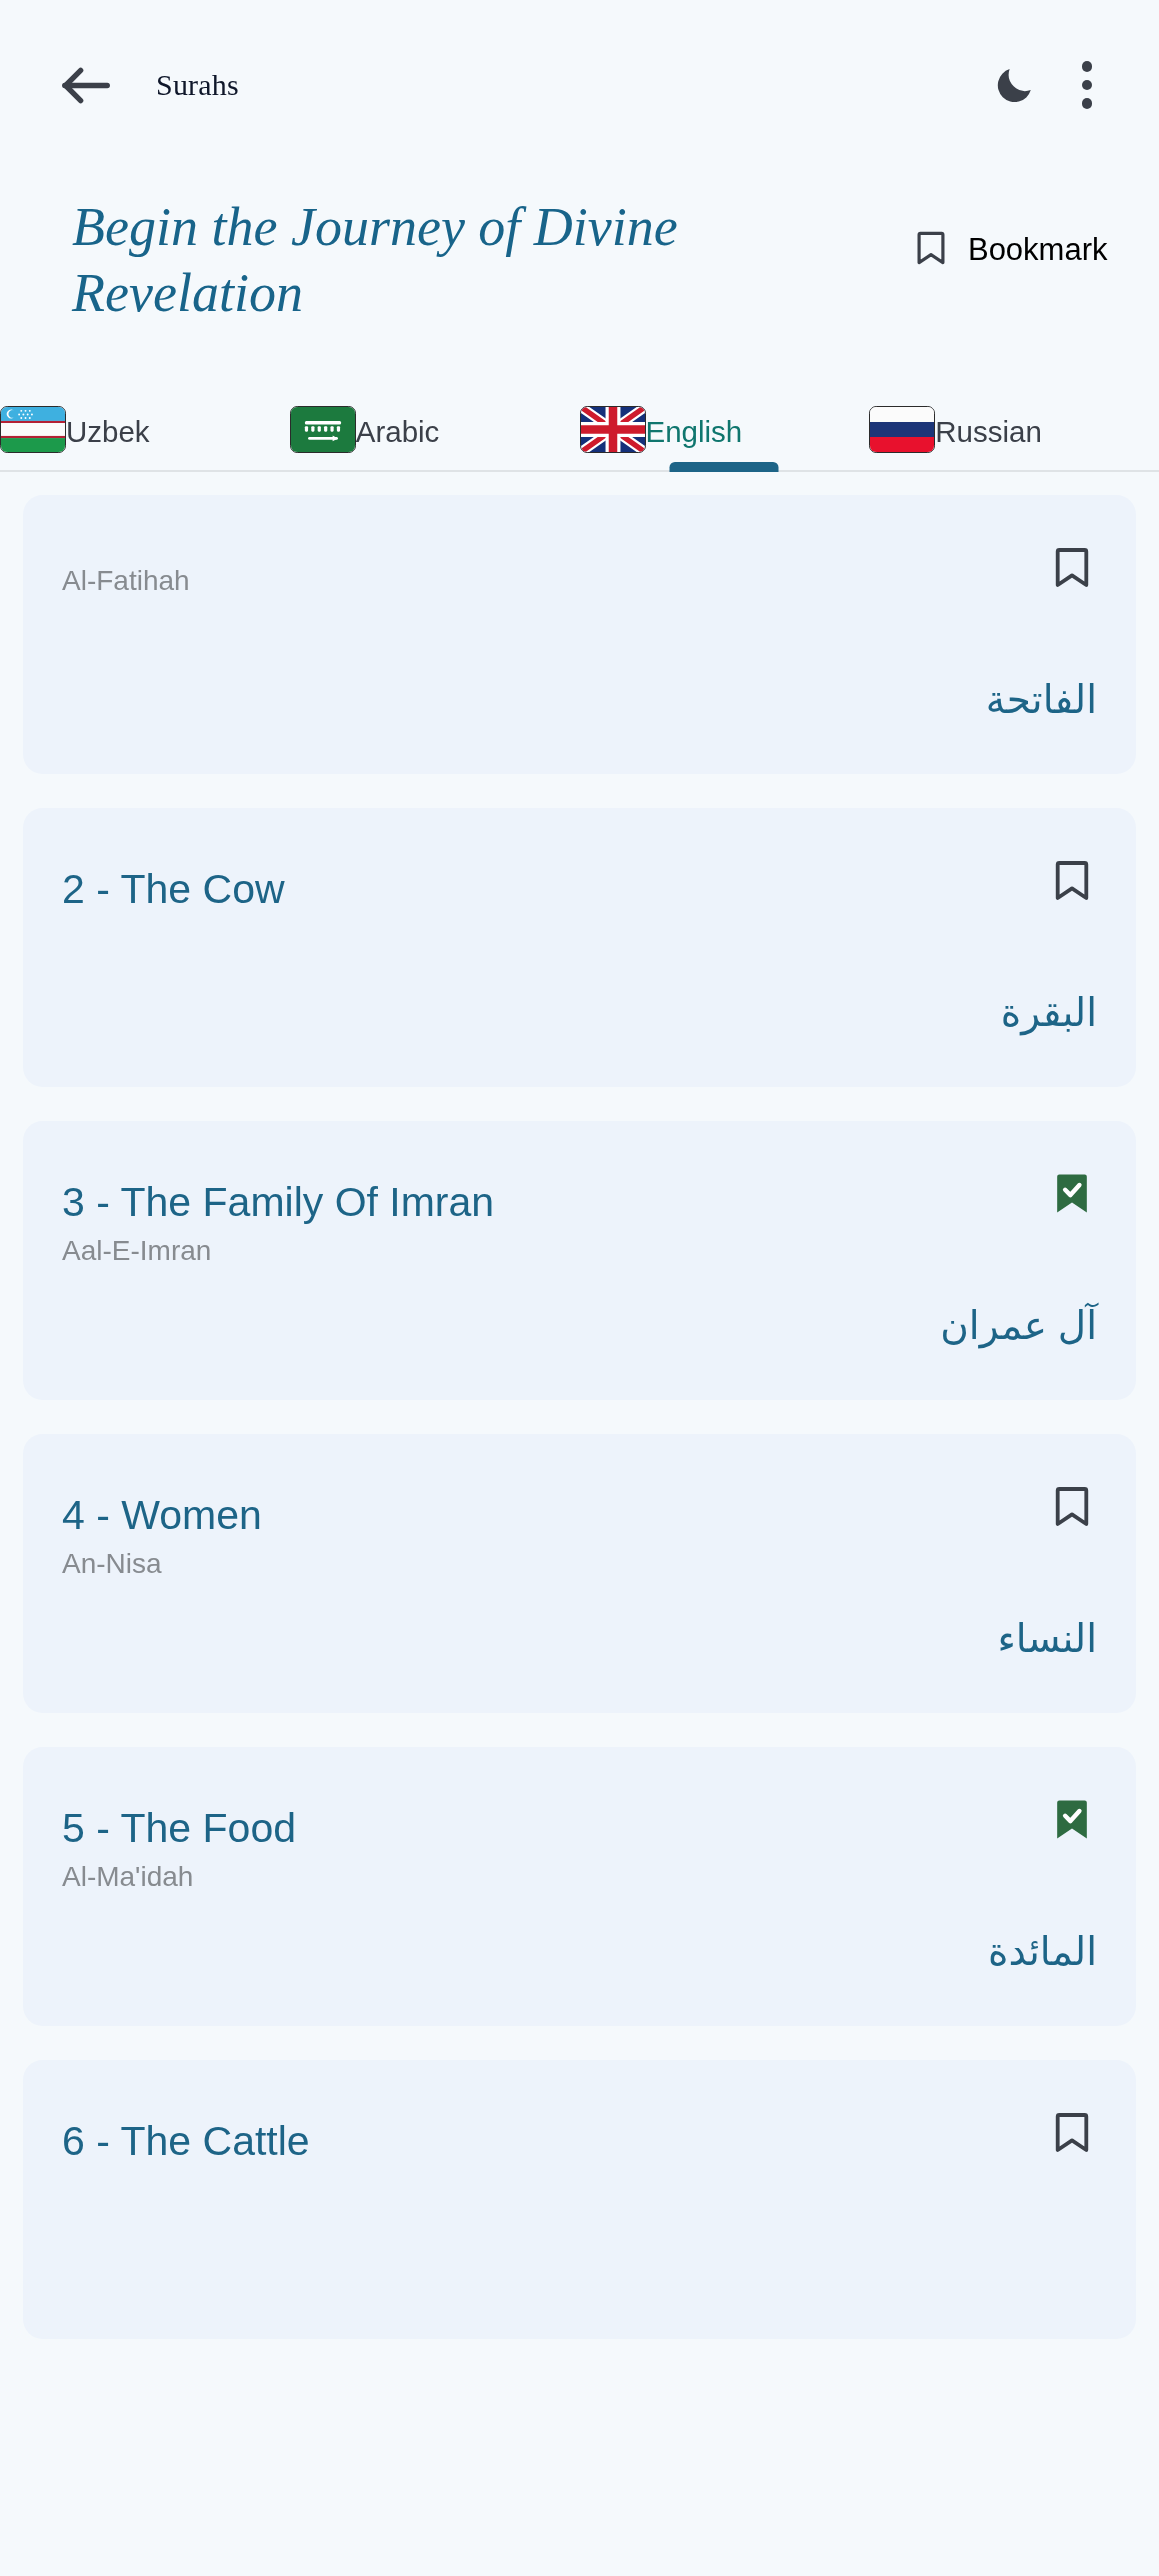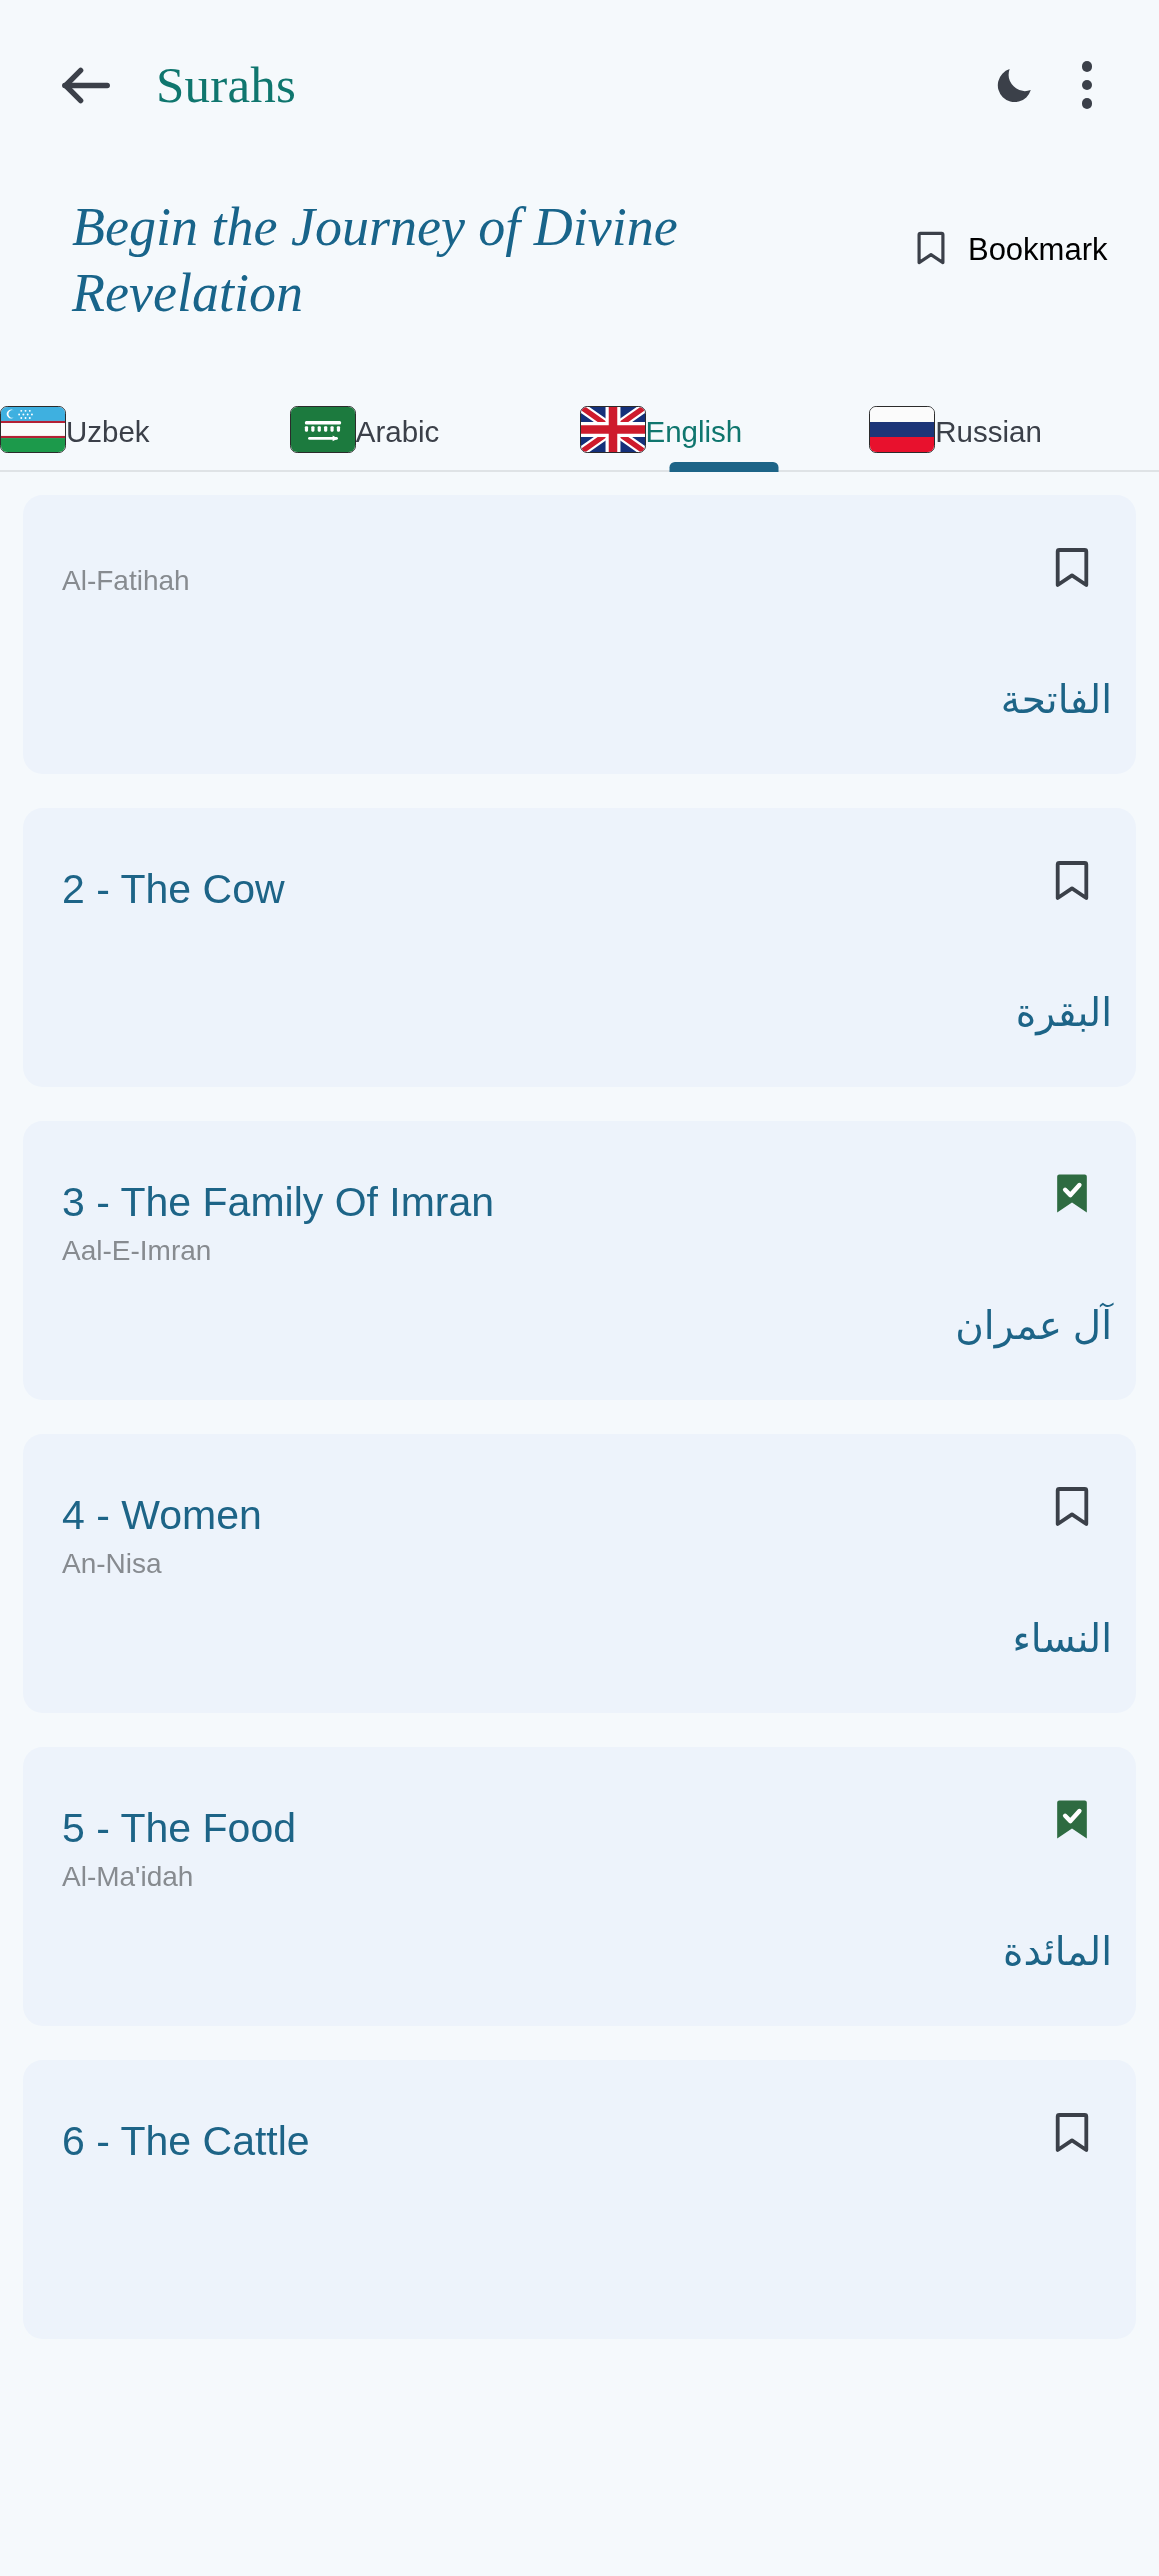--- a/index.html
+++ b/index.html
@@ -39,23 +39,23 @@
     align-items: center;
     justify-content: center;
     cursor: pointer;
     flex: 0 0 auto;
   }
   .back-btn svg { display: block; }
 
   .appbar-title {
     margin-left: 39px;
     font-family: "Liberation Serif", "DejaVu Serif", serif;
-    font-size: 51px;
+    font-size: 30px;
     line-height: 1;
-    color: #0f766e;
+    color: #0f172a;
     letter-spacing: 0.2px;
     white-space: nowrap;
   }
 
   .appbar-spacer { flex: 1 1 auto; }
 
   .appbar-action {
     width: 77px;
     height: 77px;
     display: flex;
@@ -195,21 +195,21 @@
 
   .card-translit {
     margin-top: 12.5px;
     font-size: 28px;
     line-height: 1.1;
     color: #878b90;
   }
 
   .card-arabic {
     position: absolute;
-    right: 24px;
+    right: 39px;
     bottom: 52px;
     font-size: 39px;
     line-height: 1.1;
     color: #1d6487;
     direction: rtl;
   }
 
   .card-bm {
     position: absolute;
     top: 50px;

